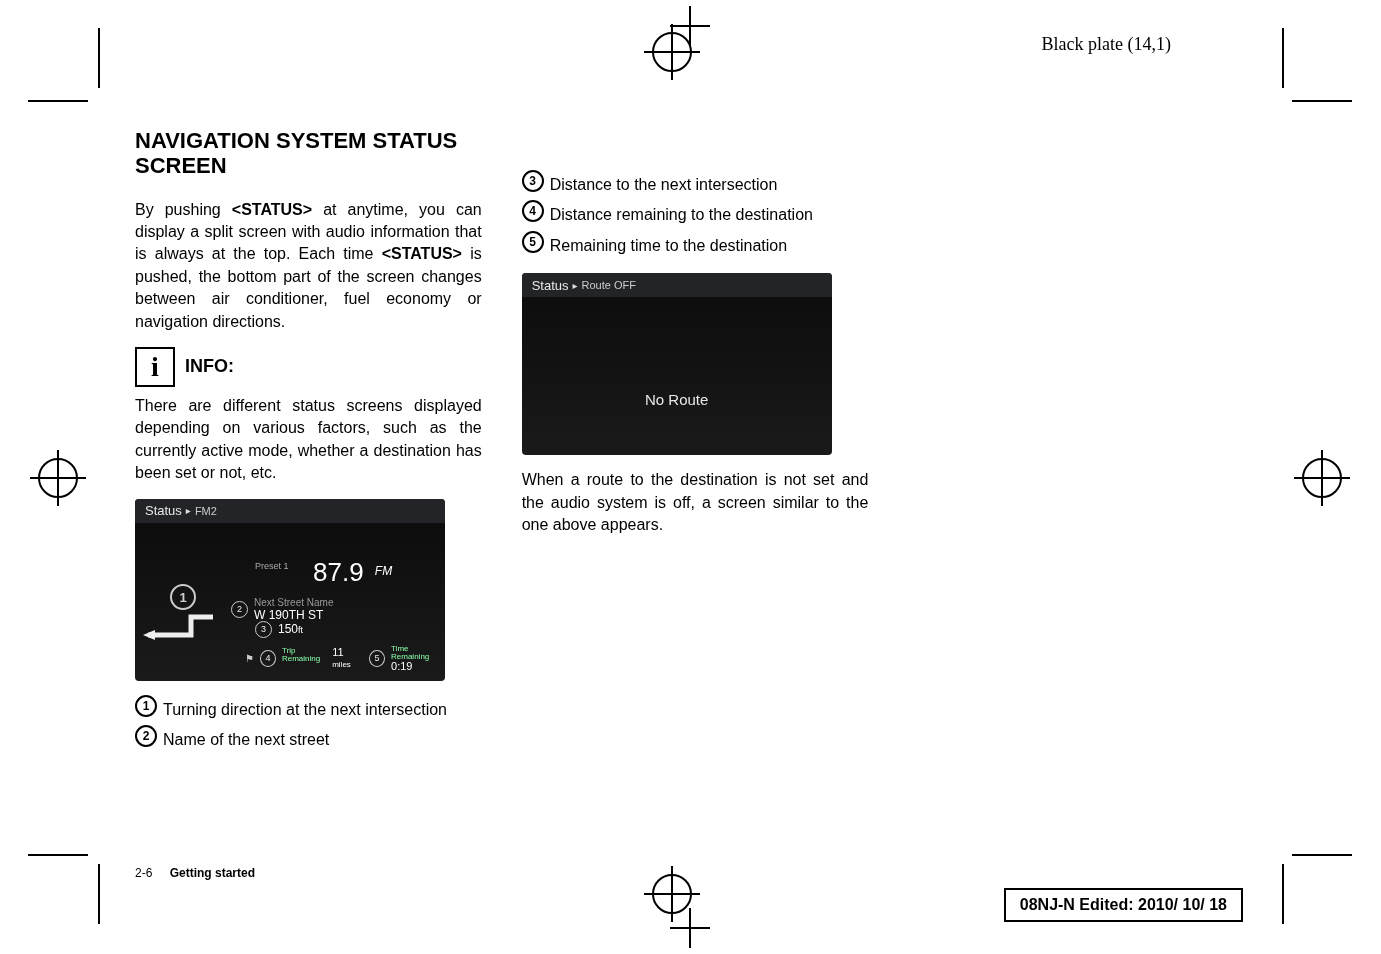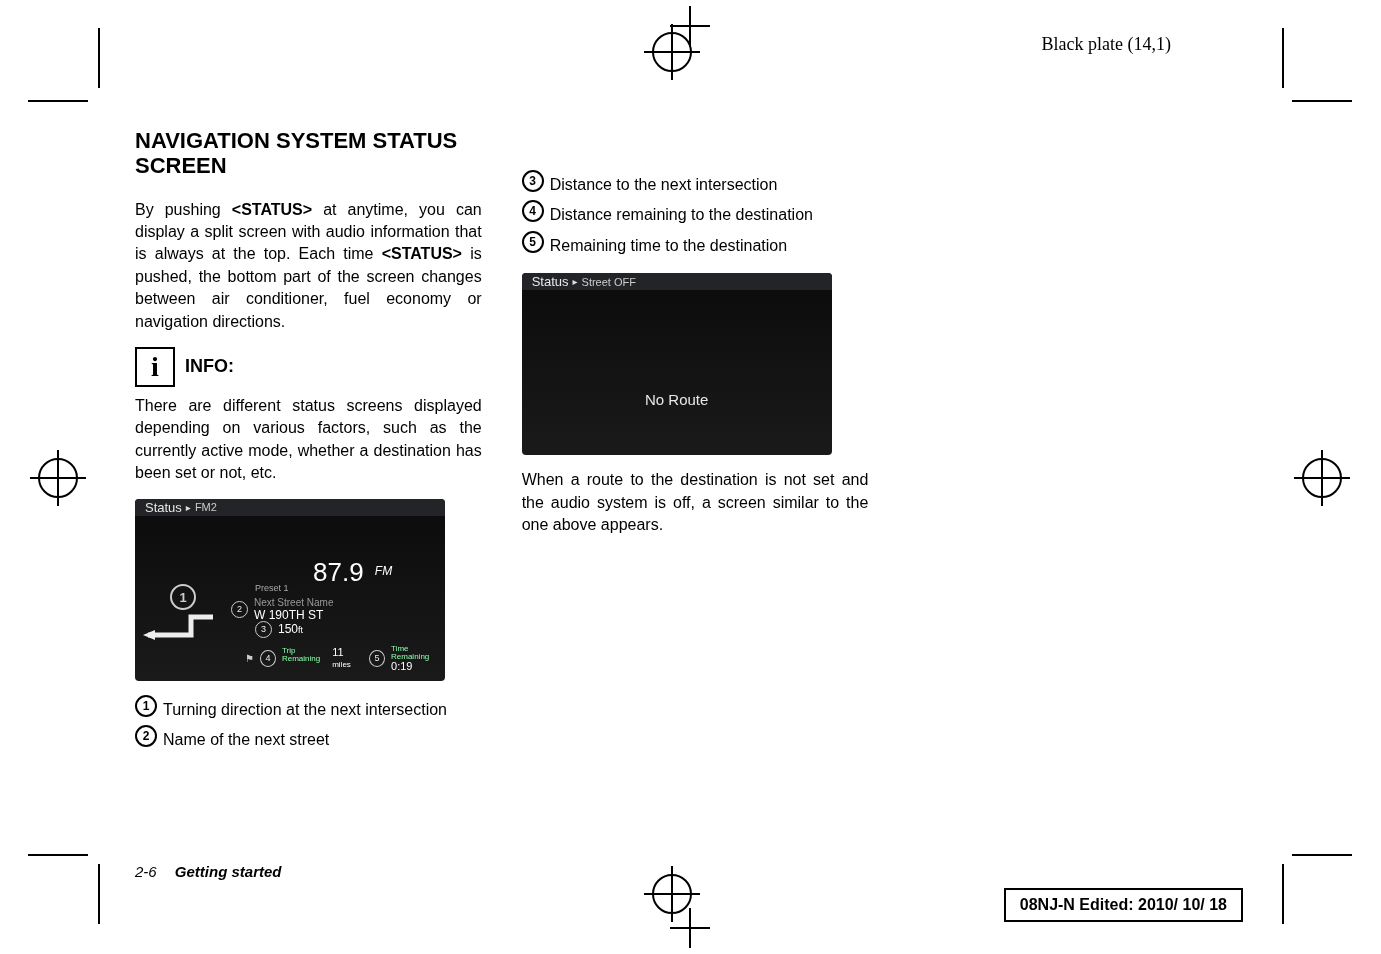--- a/index.html
+++ b/index.html
@@ -157,21 +157,21 @@
     background: linear-gradient(#0b0b0b, #1a1a1a);
     border-radius: 4px;
     position: relative;
     color: #e8e8e8;
     font-size: 12px;
     overflow: hidden;
     margin: 4px 0 14px 0;
   }
   .device-screen .topbar {
     background: #232427;
-    height: 17px;
+    height: 24px;
     display: flex;
     align-items: center;
     padding: 0 10px;
     font-family: Arial, sans-serif;
     font-size: 13px;
   }
   .device-screen .topbar .status-word {
     font-weight: normal;
   }
   .device-screen .topbar .chev {
@@ -248,22 +248,21 @@
     top: 78px;
     width: 80px;
     height: 70px;
   }
   .arrow-graphic svg { width: 100%; height: 100%; }
 
   .page-footer {
     position: absolute;
     left: 135px;
     bottom: 74px;
-    font-size: 15px;
-    font-style: italic;
+    font-size: 12px;
   }
   .page-footer .num {
     margin-right: 14px;
   }
   .page-footer .label {
     font-weight: bold;
   }
 
   .edit-stamp {
     position: absolute;
@@ -345,21 +344,21 @@
 
         <div class="arrow-graphic">
           <svg viewBox="0 0 80 70">
             <circle cx="40" cy="20" r="12" fill="none" stroke="#ccc" stroke-width="2"></circle>
             <text x="40" y="25" text-anchor="middle" fill="#ccc" font-size="13" font-weight="bold">1</text>
             <path d="M5 58 L48 58 L48 40 L70 40" fill="none" stroke="#eee" stroke-width="5"></path>
             <polygon points="0,58 12,53 12,63" fill="#eee"></polygon>
           </svg>
         </div>
 
-        <div style="position:absolute; left:120px; top:62px; font-size:9px; color:#aaa;margin-top:22px;">Preset 1</div>
+        <div style="position:absolute; left:120px; top:62px; font-size:9px; color:#aaa;">Preset 1</div>
         <div class="freq" style="top:58px; left:178px;">
           <span>87.9</span>
           <span class="fm">FM</span>
         </div>
 
         <div class="street-row">
           <span class="tiny-circ">2</span>
           <div>
             <div class="street-name-lbl">Next Street Name</div>
             <div class="street-name">W 190TH ST</div>
@@ -417,21 +416,21 @@
           <div class="row">
             <span class="circled-num">5</span>
             <span class="txt">Remaining time to the destination</span>
           </div>
         </div>
 
       <div class="device-screen no-route" style="margin-top:12px;">
         <div class="topbar">
           <span class="status-word">Status</span>
           <span class="chev">▸</span>
-          <span class="sub">Street OFF</span>
+          <span class="sub">Route OFF</span>
         </div>
         <div class="msg">No Route</div>
       </div>
 
       <p class="body-text">When a route to the destination is not set and the audio system is off, a screen similar to the one above appears.</p>
     </div>
 
     <div class="col"></div>
   </div>
 </div>

